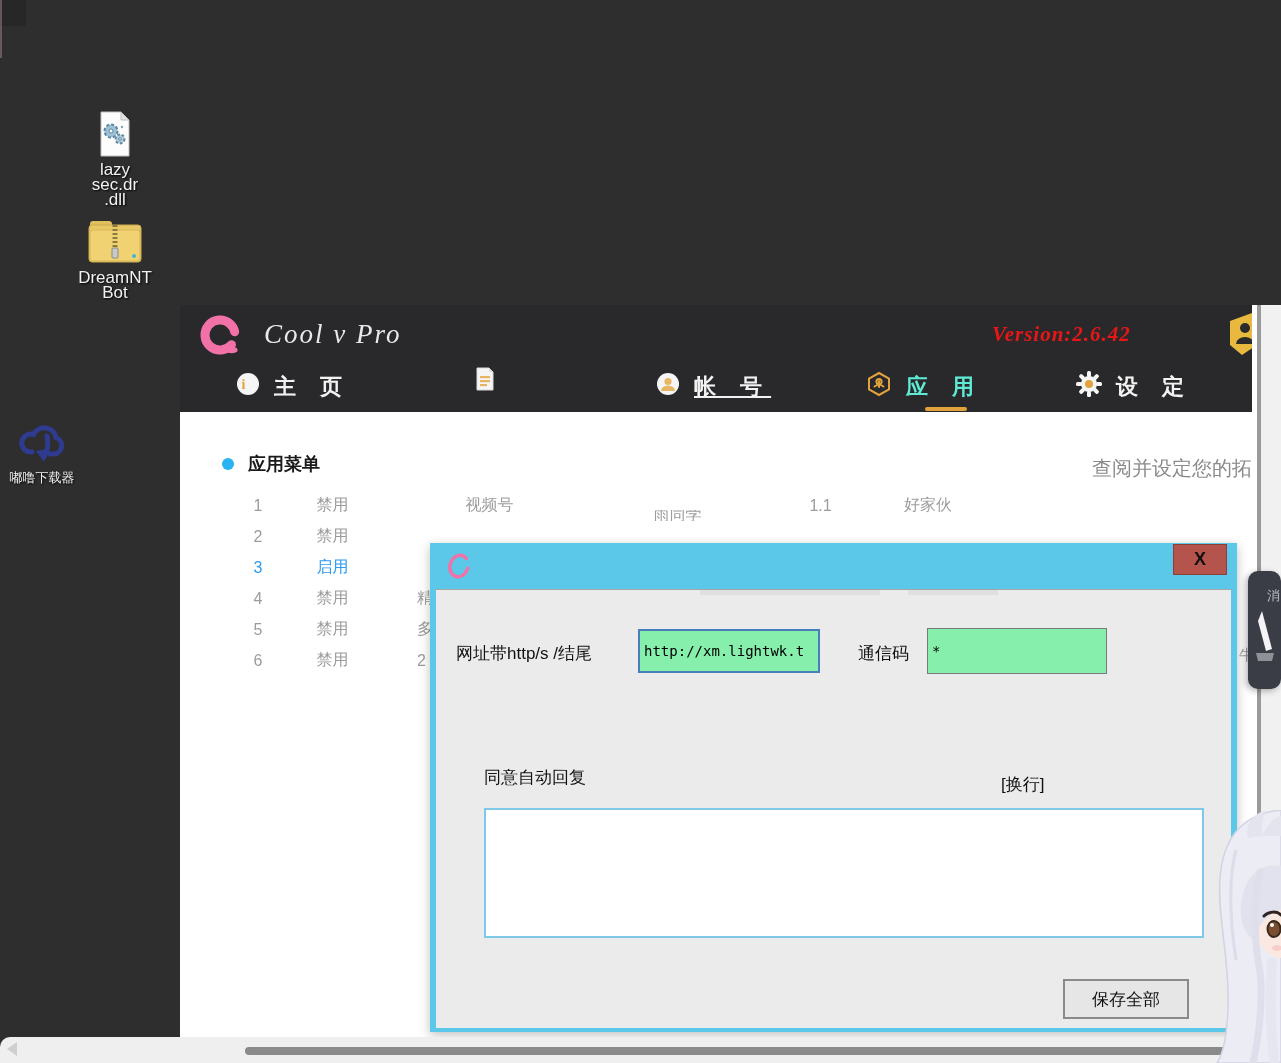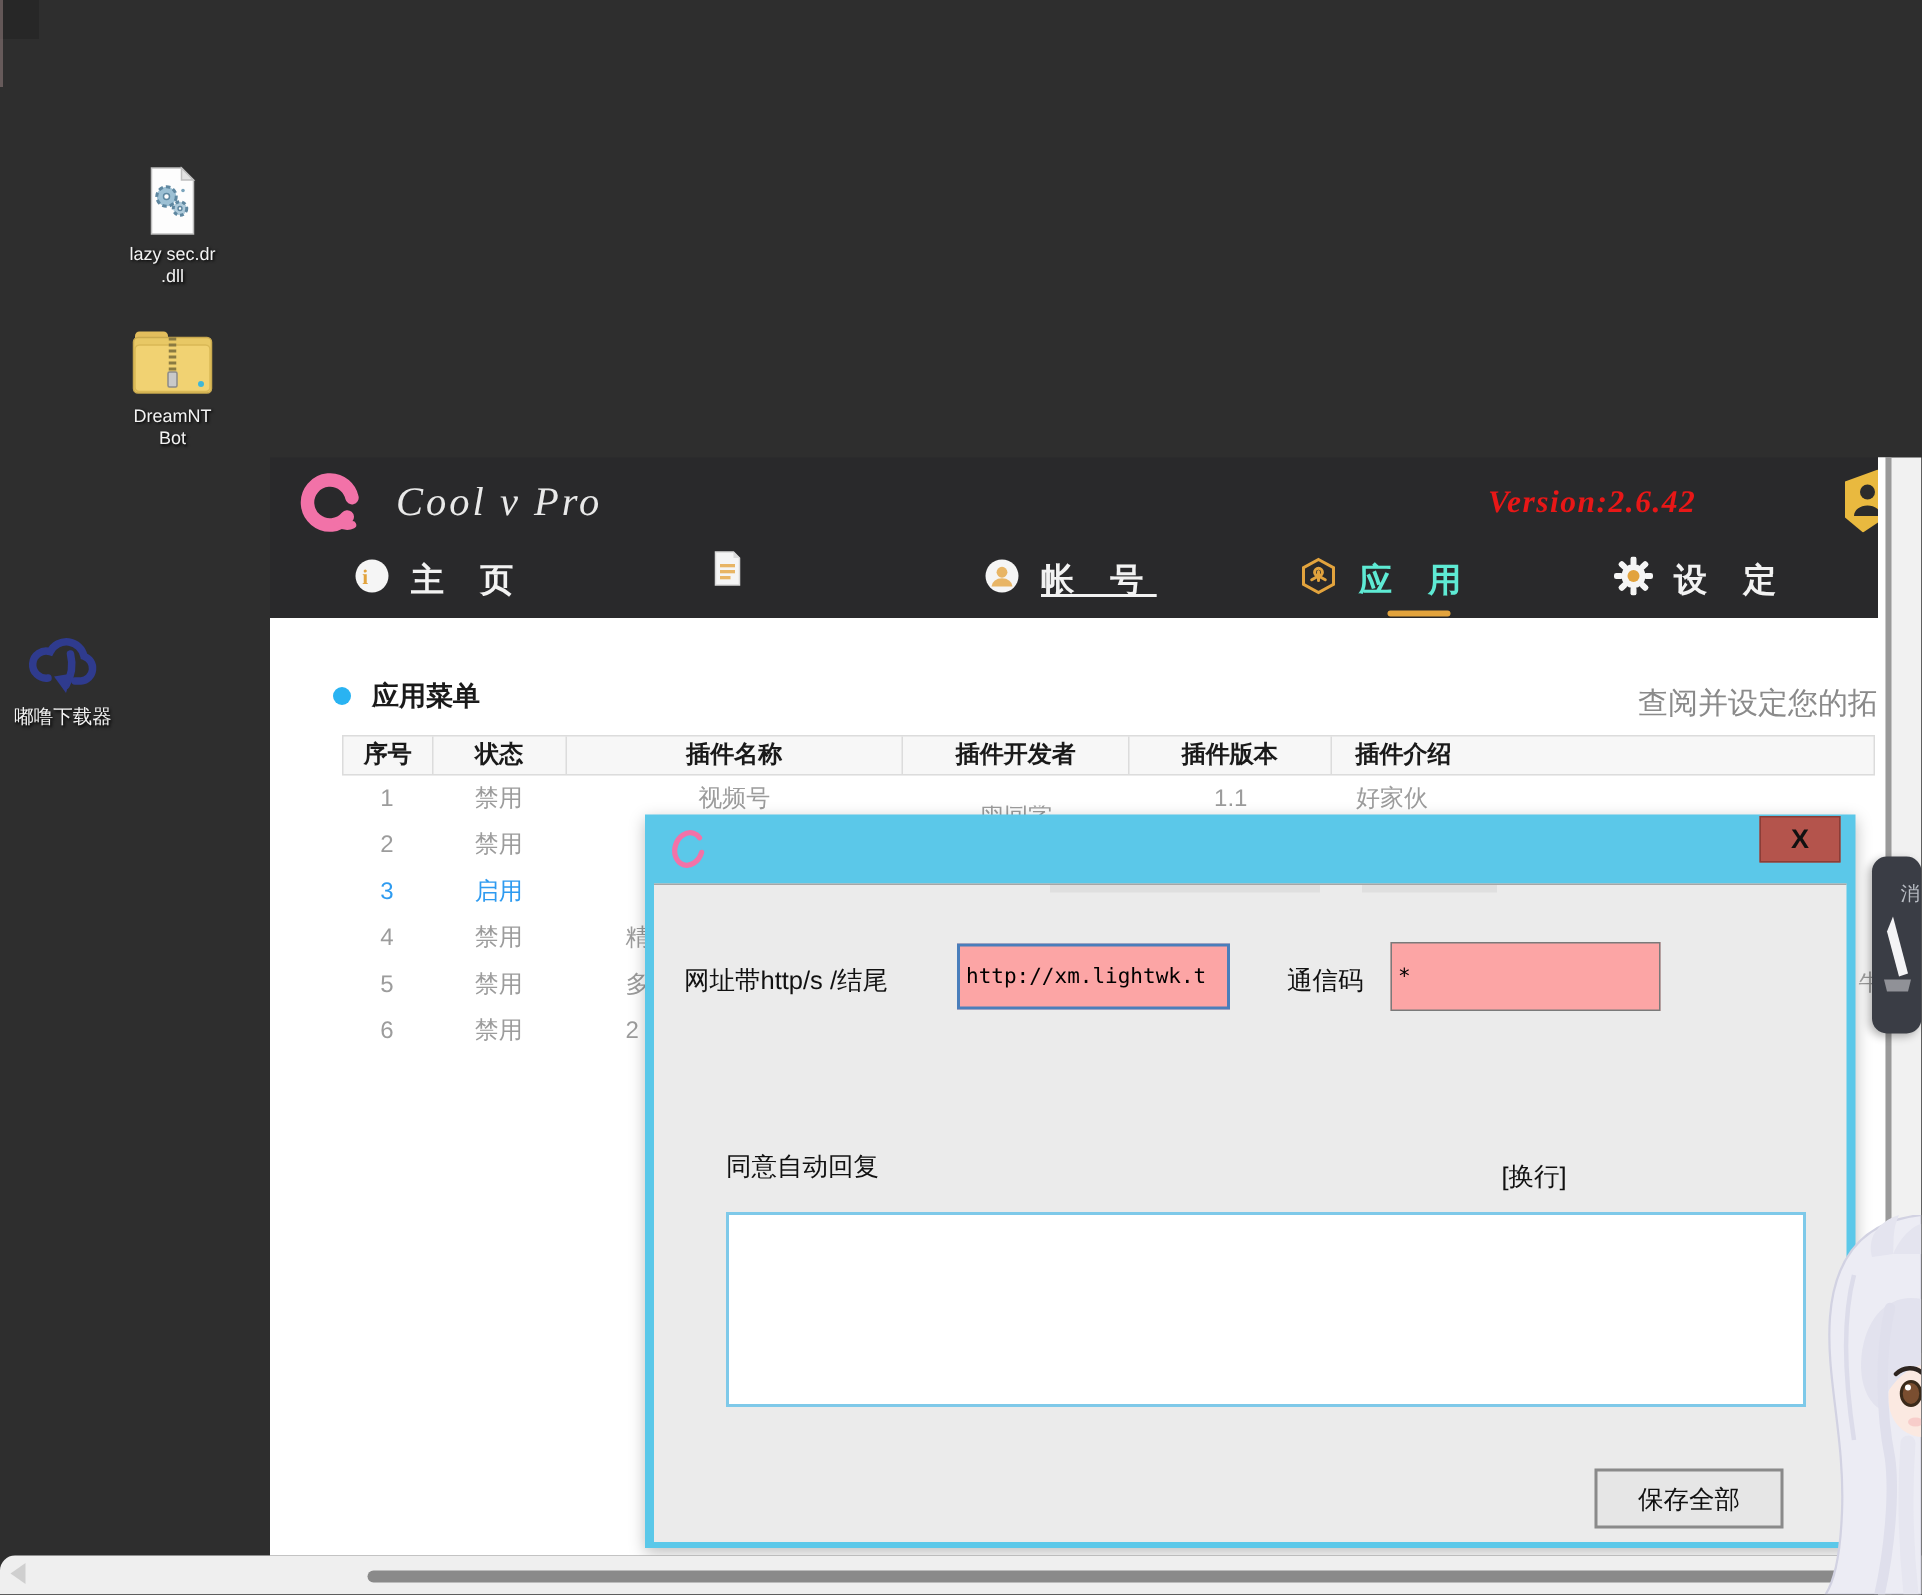--- a/index.html
+++ b/index.html
@@ -3,21 +3,21 @@
 <meta charset="utf-8">
 <style>
   * { margin:0; padding:0; box-sizing:border-box; }
   html,body { width:1281px; height:1063px; overflow:hidden; }
   body { background:#2E2E2E; font-family:"Liberation Sans","DejaVu Sans",sans-serif; position:relative; }
   .abs { position:absolute; }
 
   
   .corner-sq { left:0; top:0; width:26px; height:26px; background:#272727; }
   .edge-line { left:0; top:0; width:2px; height:58px; background:#8C7878; opacity:.6; }
-  .dicon { text-align:center; color:#F2F2F2; font-size:12px; line-height:15px; text-shadow:1px 1px 2px #000; }
+  .dicon { text-align:center; color:#F2F2F2; font-size:17px; line-height:15px; text-shadow:1px 1px 2px #000; }
   .dicon .glyph { display:flex; justify-content:center; margin-bottom:4px; }
 
   
   .app-header { left:180px; top:305px; width:1072px; height:107px; background:#29292B; overflow:hidden; }
   .logo-ring { position:absolute; left:18px; top:8px; }
   .logo-text { position:absolute; left:84px; top:14px; color:#E9E9E9; font-family:"Liberation Serif","DejaVu Serif",serif; font-style:italic; font-size:27px; letter-spacing:2px; }
   .version { position:absolute; left:812px; top:17px; color:#E81717; font-family:"Liberation Serif","DejaVu Serif",serif; font-style:italic; font-weight:bold; font-size:21px; letter-spacing:1px; }
   .badge { position:absolute; left:1048px; top:8px; }
   .nav-item { position:absolute; top:62px; height:40px; display:flex; align-items:center; gap:14px; color:#F2F2F2; font-size:22px; font-weight:bold; letter-spacing:9px; cursor:pointer; }
   .nav-item.active { color:#5eead4;align-items:center; }
@@ -49,21 +49,21 @@
   .side-panel { left:1248px; top:571px; width:33px; height:118px; background:#3A3D45; border-radius:10px; z-index:7; box-shadow:-2px 2px 6px rgba(0,0,0,.3); }
   .side-panel .txt { position:absolute; right:1px; top:16px; color:#B9BDC4; font-size:13px; }
 
   
   .dialog { left:430px; top:543px; width:807px; height:489px; background:#5BC8E9; z-index:5; box-shadow:0 3px 10px rgba(0,0,0,.25); }
   .dlg-ring { position:absolute; left:16px; top:9px; }
   .dlg-close { position:absolute; right:10px; top:1px; width:54px; height:31px; background:#B4544C; border:1px solid #8B3D37; color:#111; font-size:18px; font-weight:bold; display:flex; align-items:center; justify-content:center; cursor:pointer; }
   .dlg-panel { position:absolute; left:6px; top:46px; right:6px; bottom:4px; background:#EBEBEB; border-top:1px solid #A6A6A6; }
   .smudge { position:absolute; height:5px; background:#DCDCDC; top:0; opacity:.8; }
   .dlg-label { position:absolute; font-size:17px; color:#111; }
-  .dlg-input { position:absolute; background:#fca5a5; font-family:"DejaVu Sans Mono","Liberation Mono",monospace; font-size:14px; padding:0 4px; outline:none; }
+  .dlg-input { position:absolute; background:#86efac; font-family:"DejaVu Sans Mono","Liberation Mono",monospace; font-size:14px; padding:0 4px; outline:none; }
   .inp-url { left:202px; top:39px; width:182px; height:44px; border:2px solid #4A7EBB; }
   .inp-code { left:491px; top:38px; width:180px; height:46px; border:1px solid #7A7A7A; }
   .dlg-textarea { position:absolute; left:48px; top:218px; width:720px; height:130px; background:#FFF; border:2px solid #7EC9E9; resize:none; outline:none; font-family:"Liberation Sans",sans-serif; font-size:14px; }
   .dlg-save { position:absolute; left:627px; top:389px; width:126px; height:40px; background:#E6E6E6; border:2px solid #8A8A8A; font-size:17px; color:#111; font-family:"Liberation Sans","DejaVu Sans",sans-serif; cursor:pointer; }
 
   
   .scroll-track { left:0; top:1037px; width:1281px; height:26px; background:#EFEFEF; border-top-left-radius:10px; z-index:8; }
   .scroll-arrow { position:absolute; left:7px; top:5px; width:0; height:0; border-top:7px solid transparent; border-bottom:7px solid transparent; border-right:10px solid #CFCFCF; }
   .scroll-thumb { position:absolute; left:245px; top:10px; width:1036px; height:8px; background:#8A8A8A; border-radius:4px; }
   .mini-tri { left:1236px; top:1042px; width:0; height:0; border-top:6px solid transparent; border-bottom:6px solid transparent; border-left:9px solid #D6D6D6; z-index:9; }
@@ -200,28 +200,20 @@
   <div class="nav-underline"></div>
 </div>
 
 <div class="abs app-content">
   <div class="section-row">
     <span class="bullet"></span>
     <span class="section-title">应用菜单</span>
     <span class="hint">查阅并设定您的拓</span>
   </div>
   <div class="ptable">
-    <div class="thead" id="thead">
-        <div class="hc" style="width: 60px;">序号</div>
-        <div class="hc" style="width: 89px;">状态</div>
-        <div class="hc" style="width: 225px;">插件名称</div>
-        <div class="hc" style="width: 151px;">插件开发者</div>
-        <div class="hc" style="width: 135px;">插件版本</div>
-        <div class="hc" style="width: 362px;">插件介绍</div>
-      </div>
     <div id="tbody">
         <div class="trow">
           <div class="tc" style="width: 60px;">1</div>
           <div class="tc" style="width: 89px;">禁用</div>
           <div class="tc" style="width: 225px;">视频号</div>
           <div class="tc" style="width: 151px; margin-top: 20px;">雨同学</div>
           <div class="tc" style="width: 135px;">1.1</div>
           <div class="tc" style="width: 362px;">好家伙</div>
         </div>
         <div class="trow">

